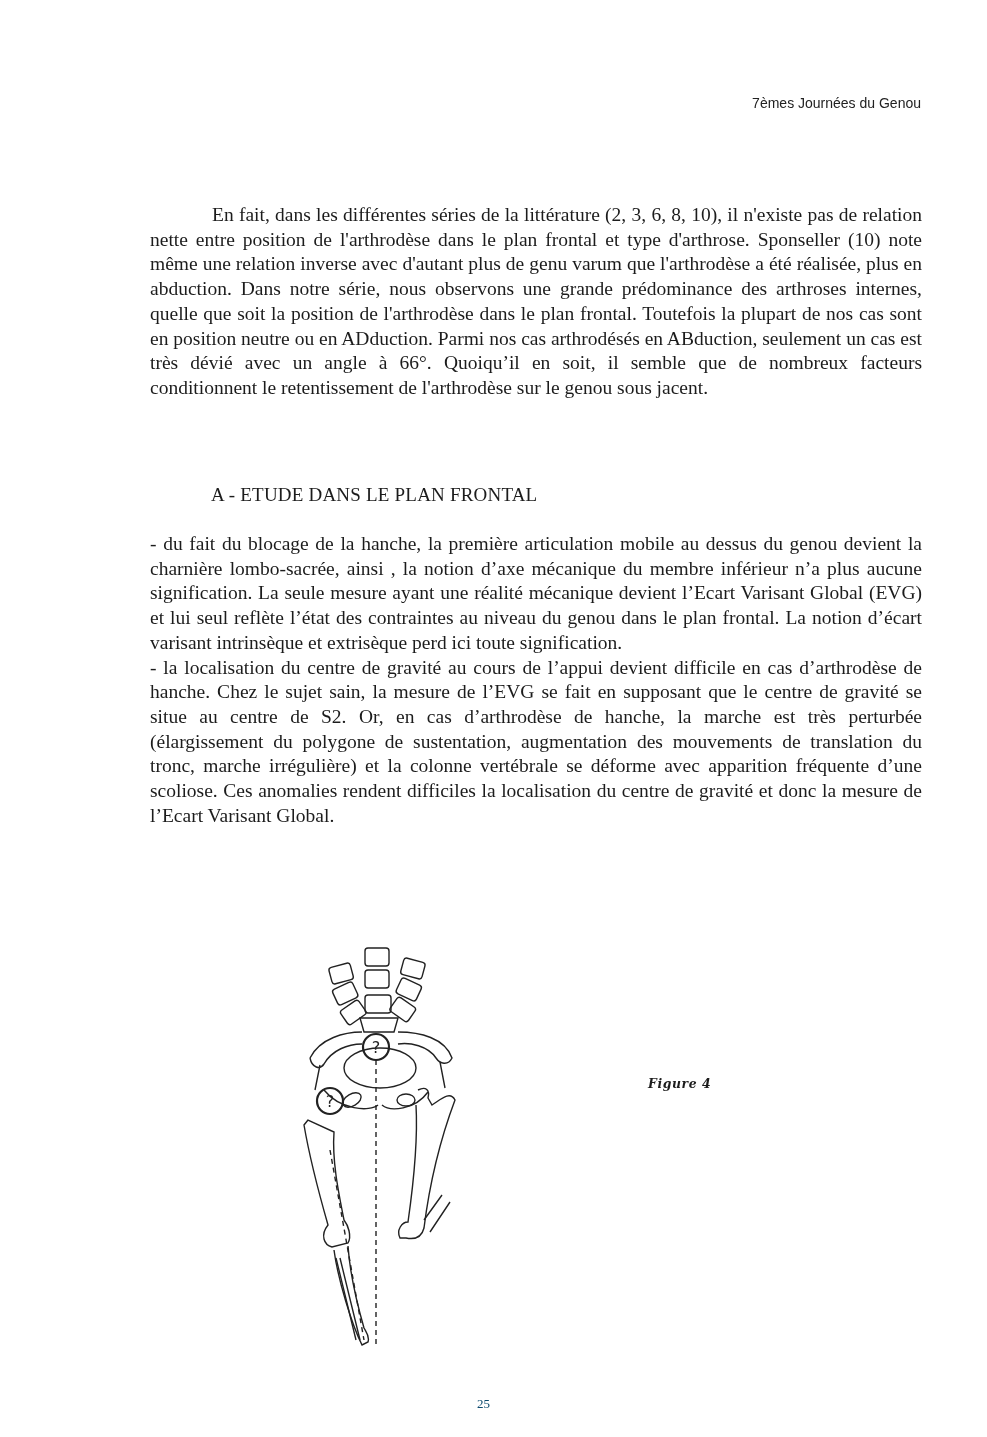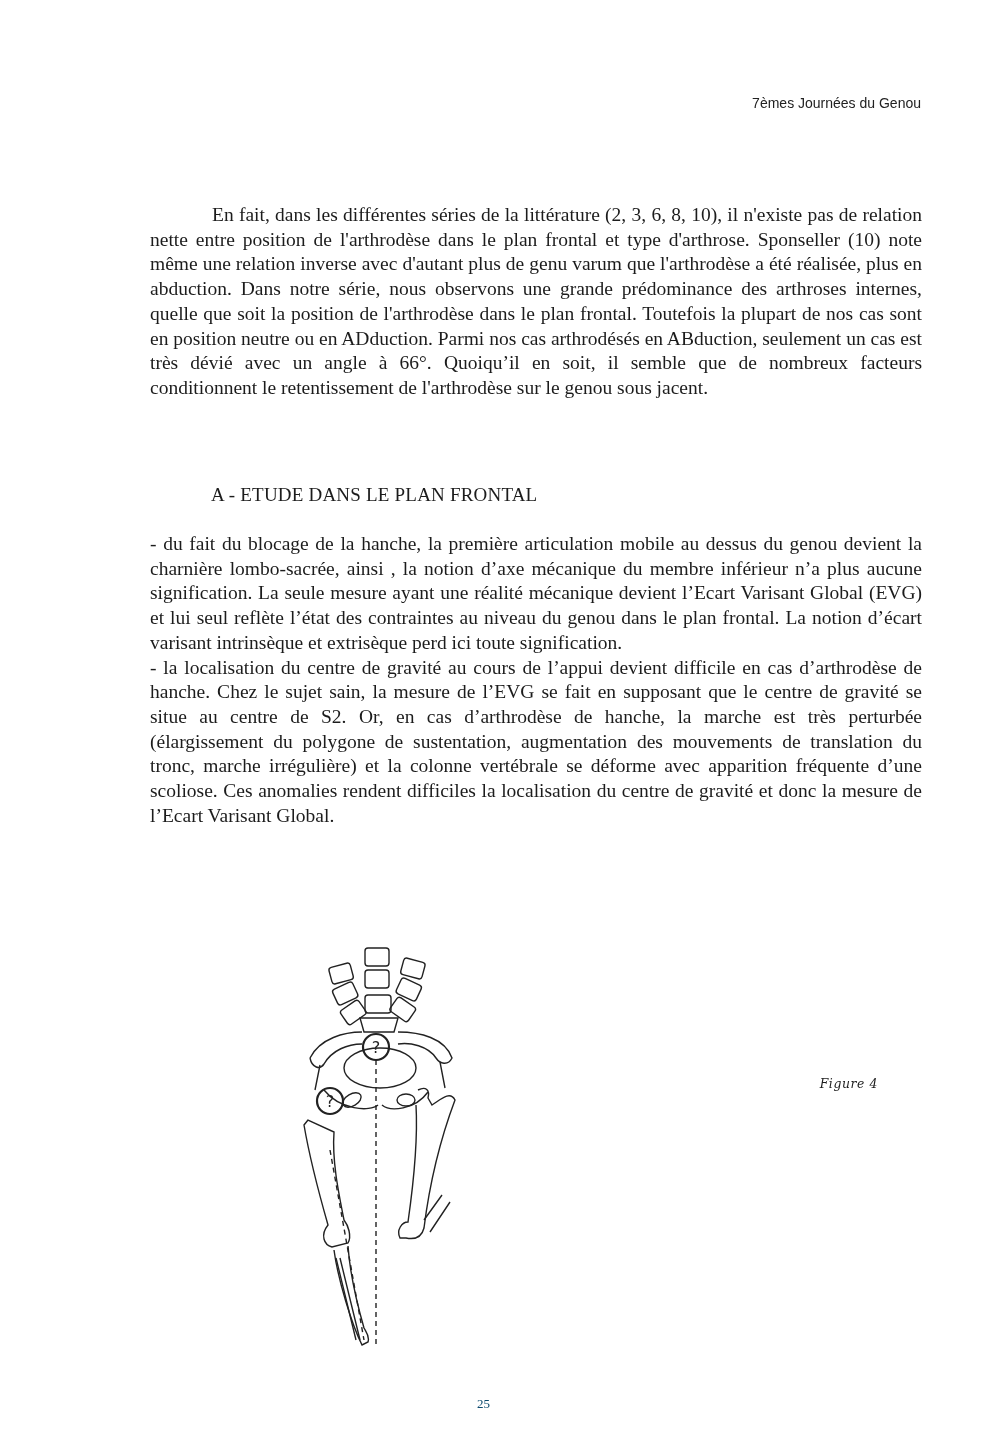--- a/index.html
+++ b/index.html
@@ -23,21 +23,21 @@
   #para2 { top: 532px; }
   .figure {
     position: absolute; left: 290px; top: 940px; width: 220px; height: 420px;
   }
   .figure svg { width: 100%; height: 100%; }
   .caption {
     position: absolute; left: 648px; top: 1076px; width: 260px;
     font-family: "DejaVu Serif", serif; font-style: italic; font-weight: bold;
     font-size: 12.4px; line-height: 15.8px; color: #1c1c1c; letter-spacing: 0.6px;
   }
-  .caption .fig-label { text-align: right; font-weight: normal; padding-right: 30px; }
+  .caption .fig-label { text-align: left; font-weight: bold; padding-right: 30px; }
   .page-number {
     position: absolute; top: 1396px; left: 477px;
     font-family: "Liberation Serif", serif; font-size: 13px; color: #0c4a6e;
   }
 </style>
 </head>
 <body>
 
 <div class="running-header">7èmes Journées du Genou</div>
 

